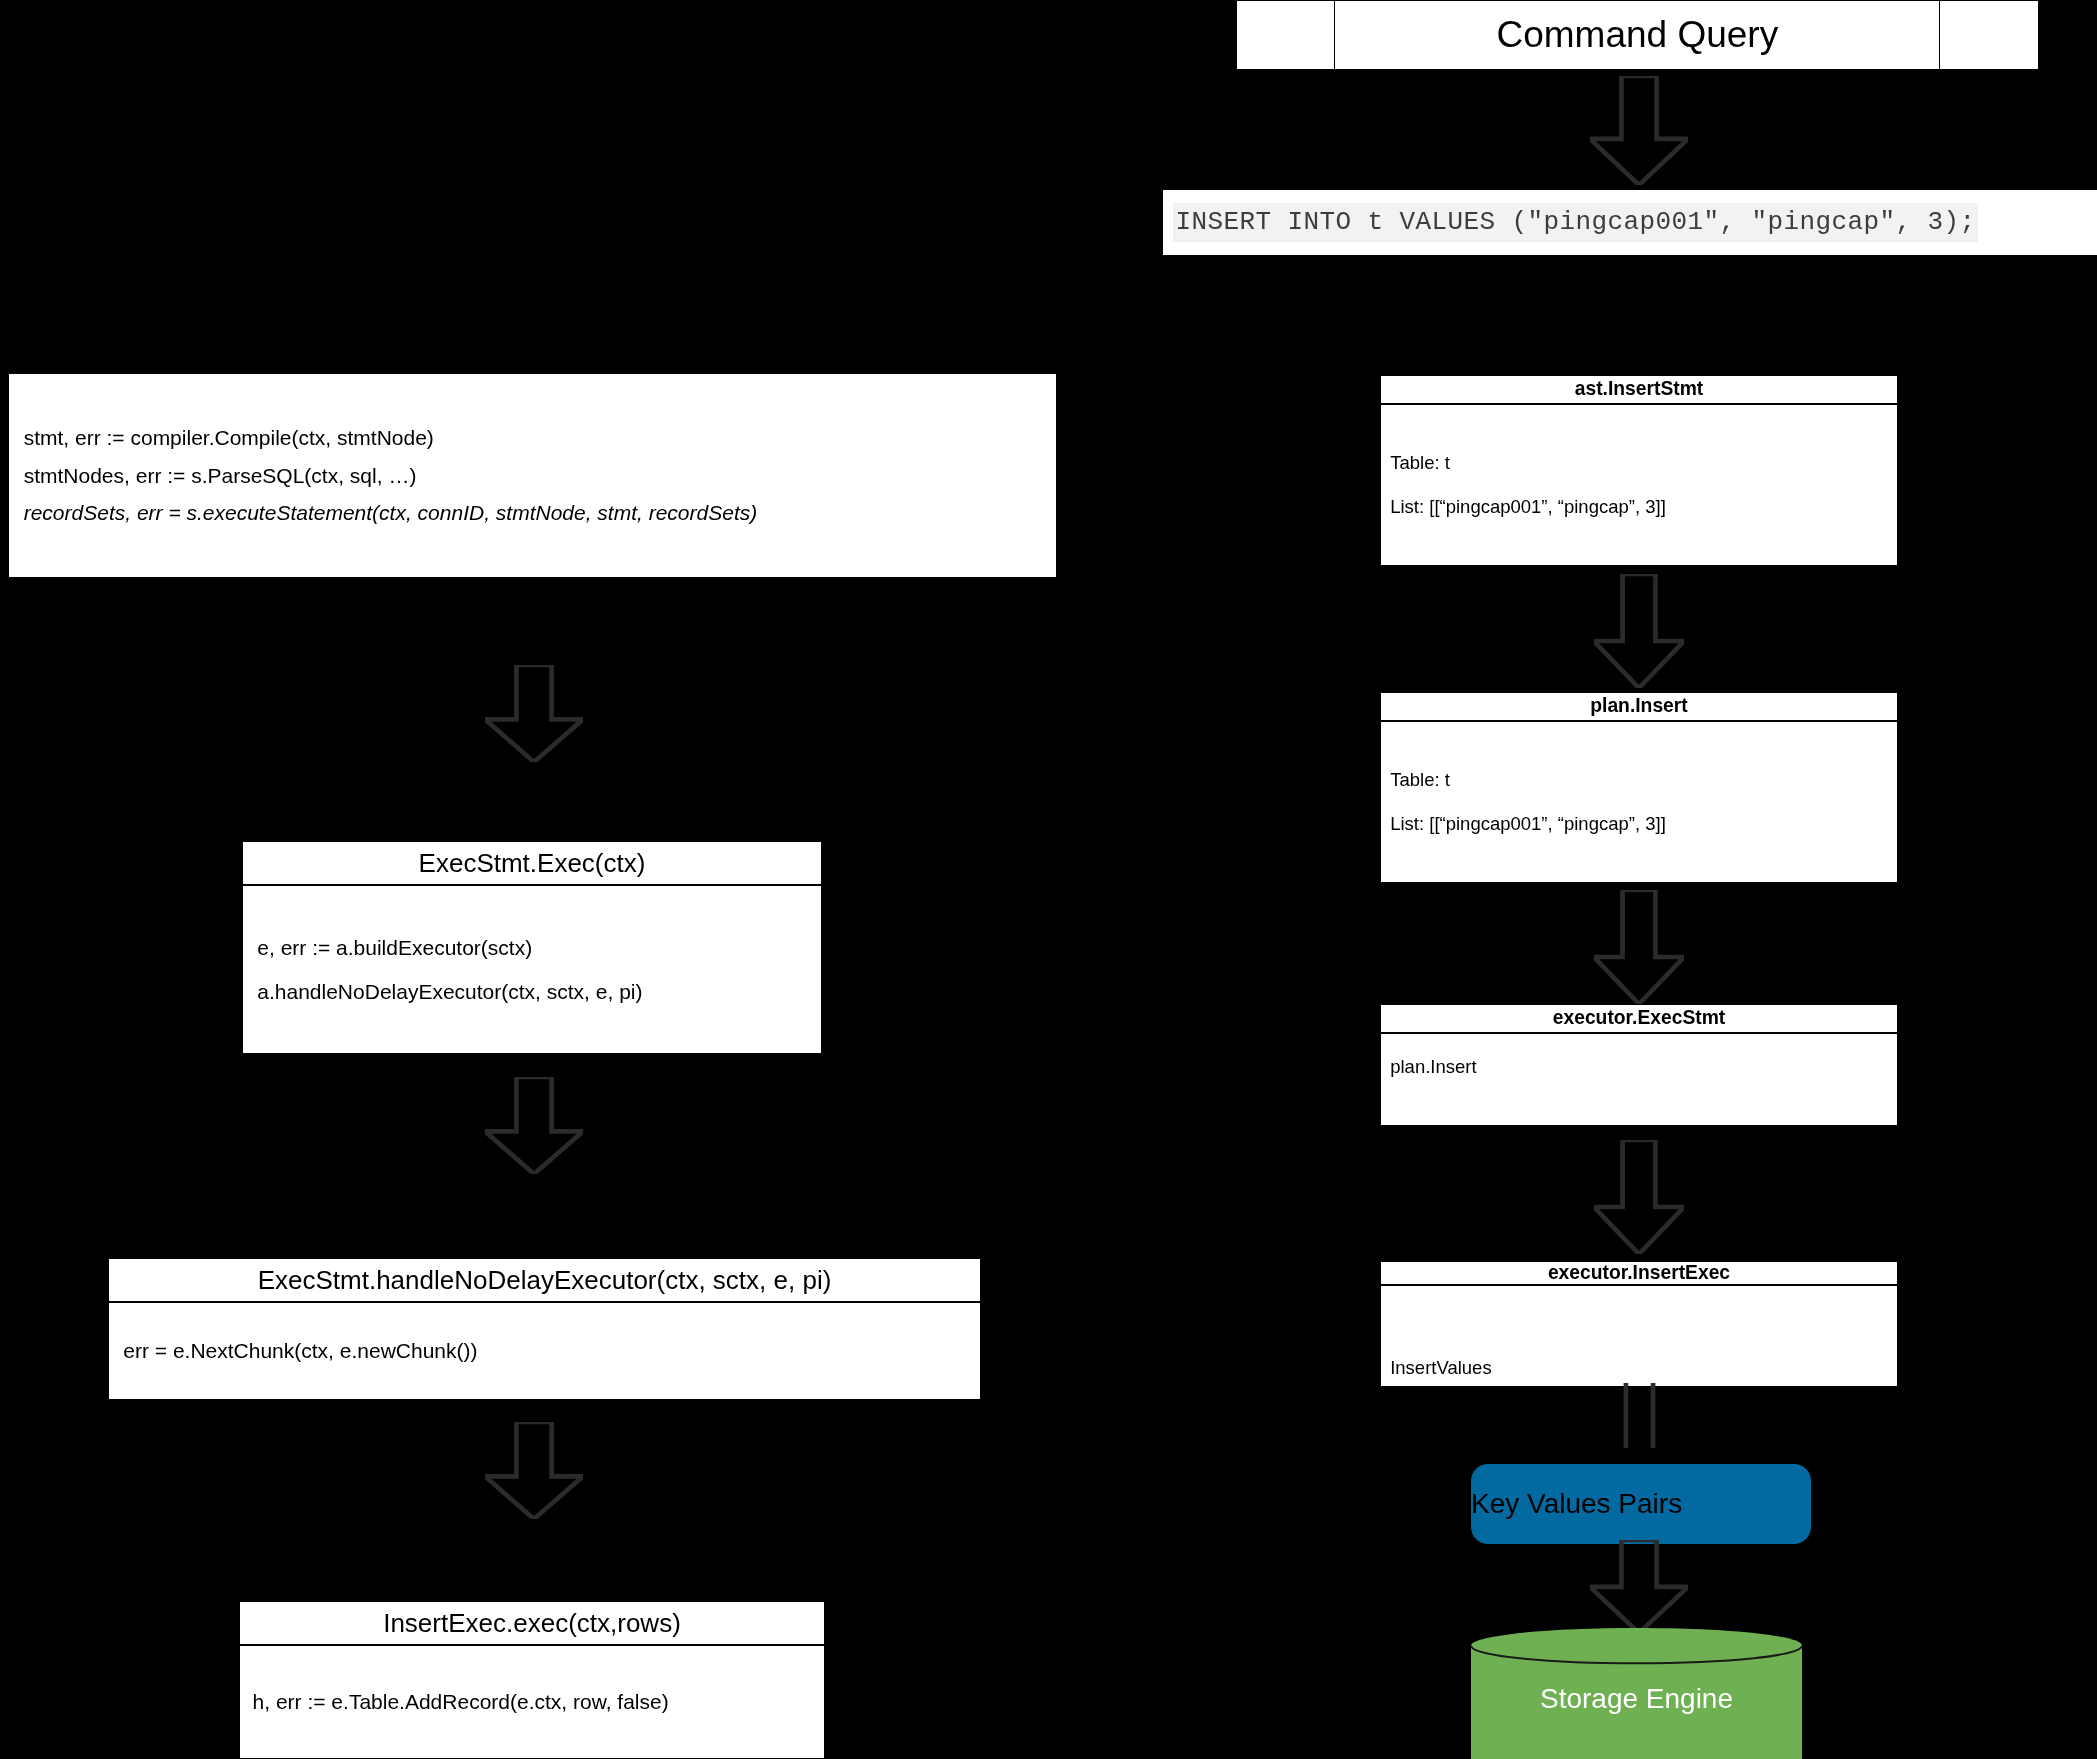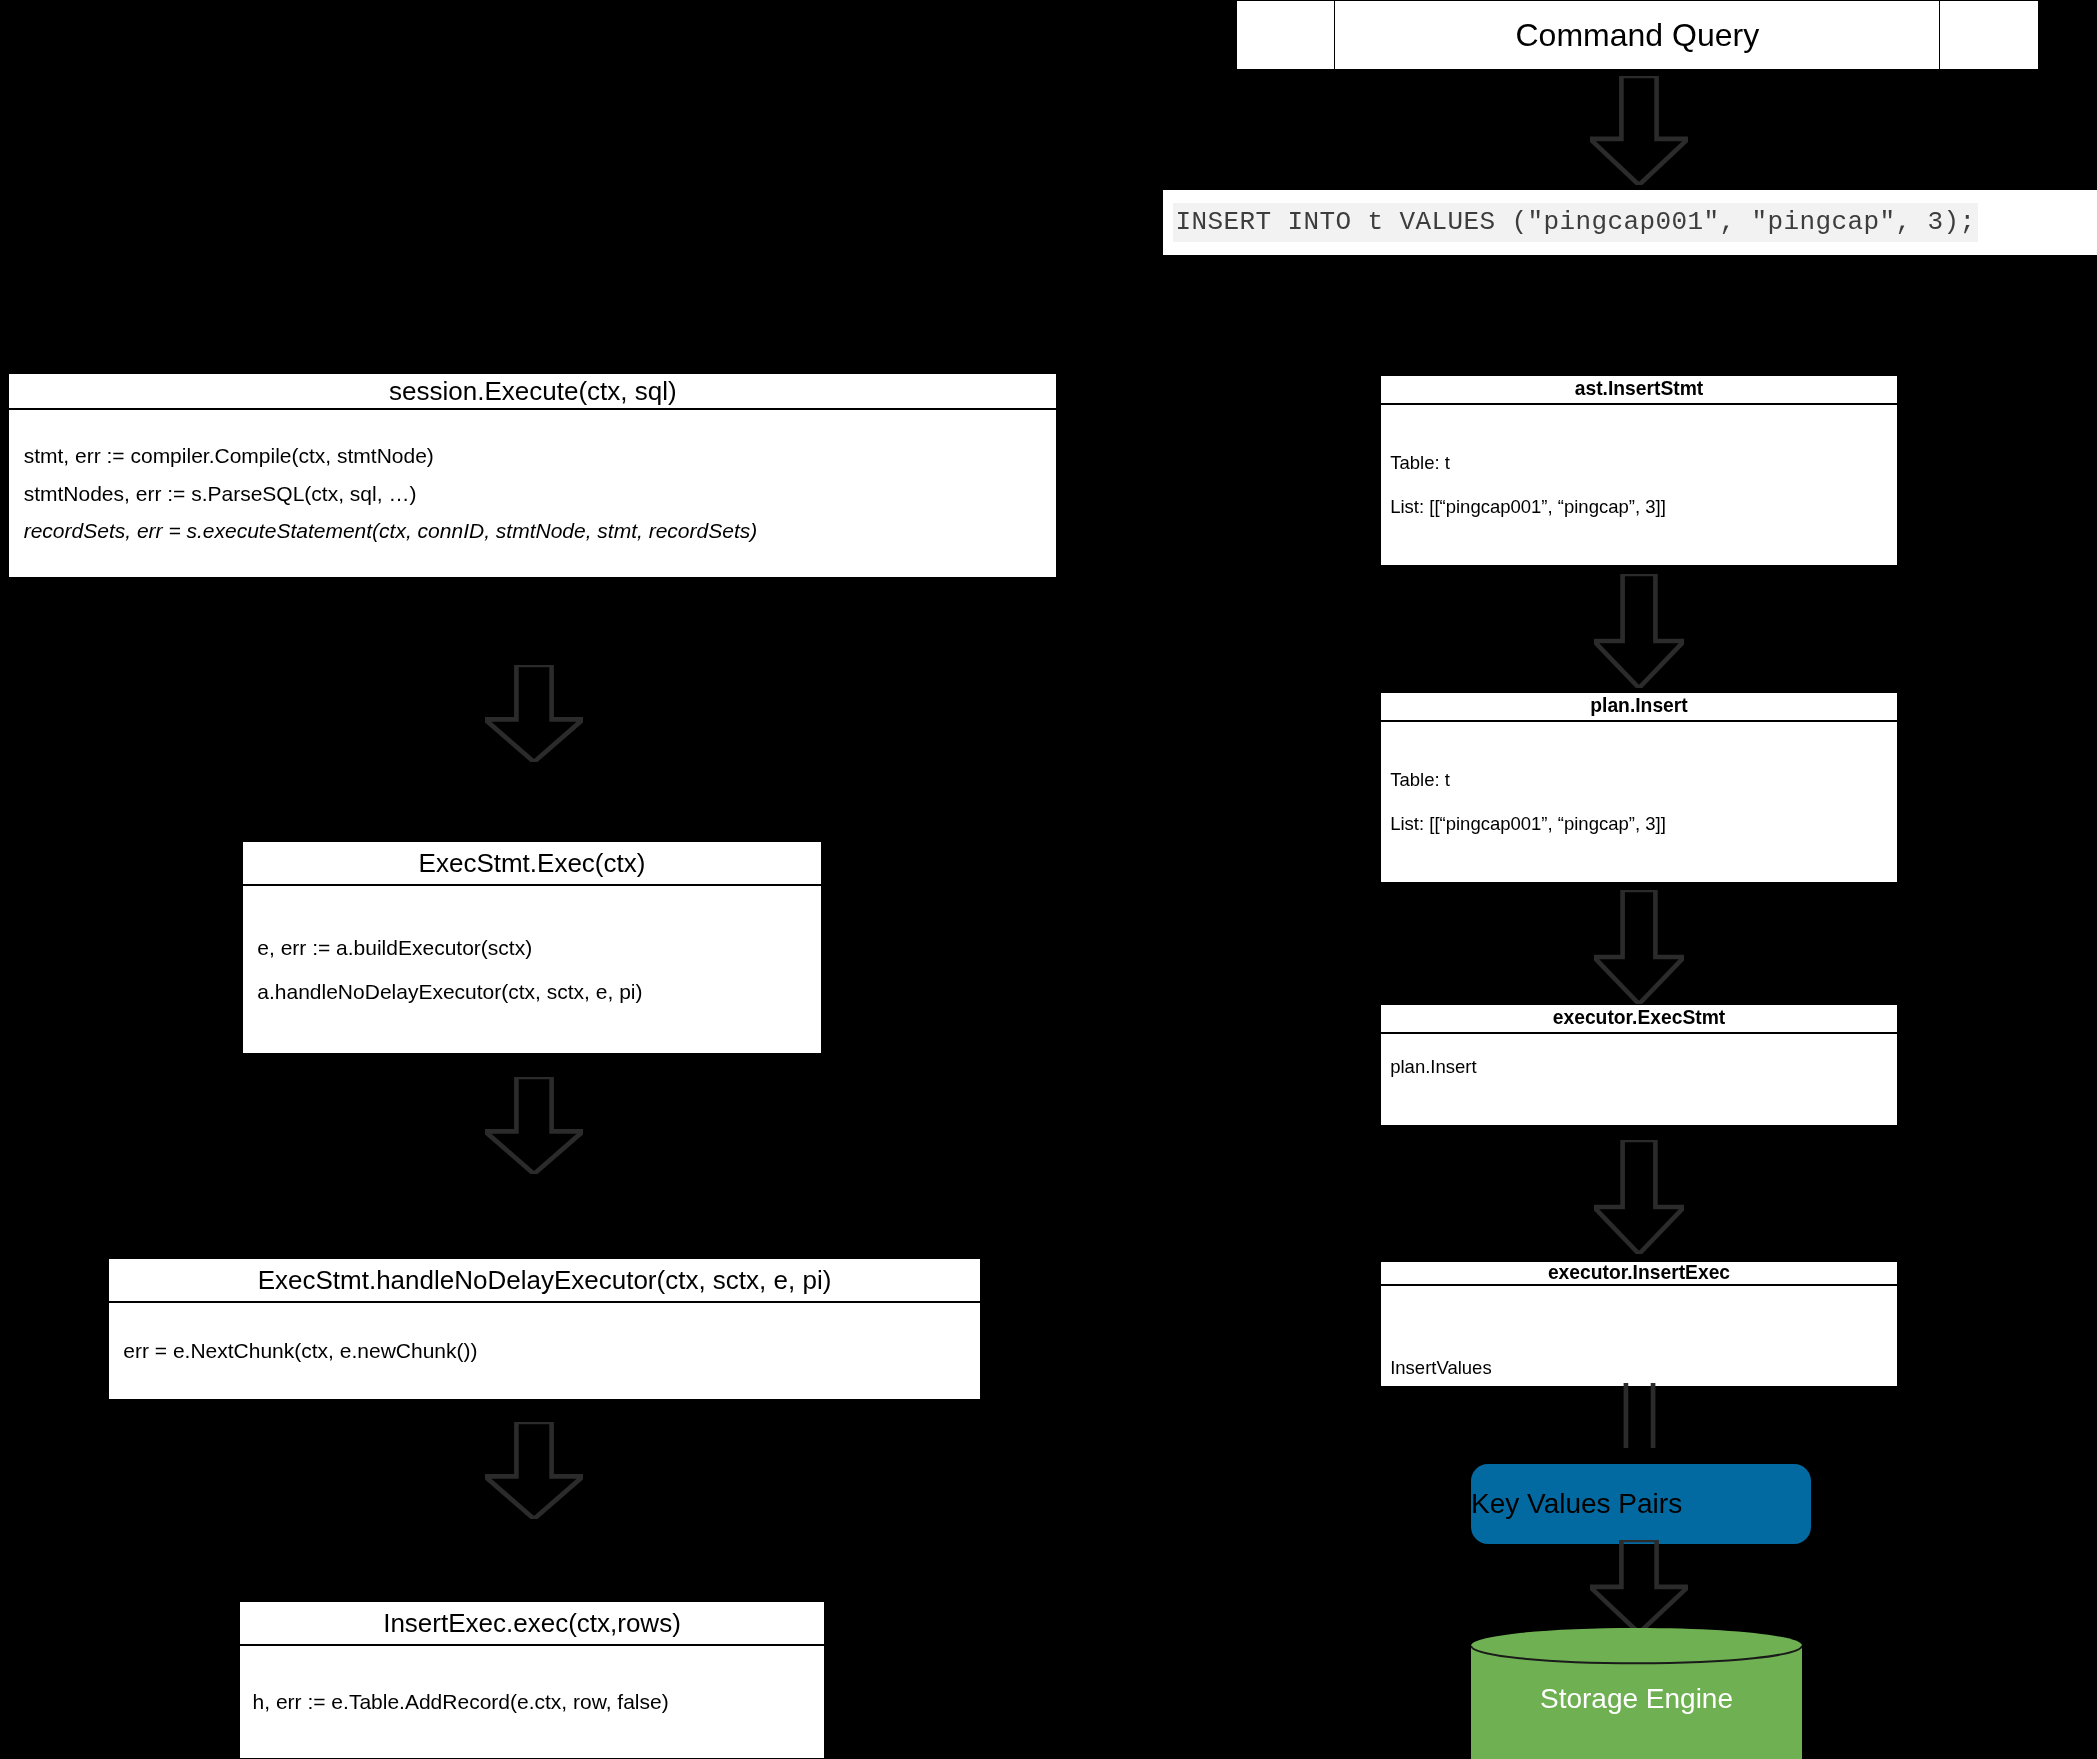--- a/index.html
+++ b/index.html
@@ -65,21 +65,21 @@
     background: #000000;
   }
   .cq-cell {
     background: #ffffff;
     border: 1.7px solid #000000;
     box-sizing: border-box;
     display: flex;
     align-items: center;
     justify-content: center;
     color: #000000;
-    font-size: 32px;
+    font-size: 37px;
   }
 
   
   .sql-box {
     background: #ffffff;
     box-sizing: border-box;
     display: flex;
     align-items: center;
     padding-left: 10px;
     padding-right: 6.7px;
@@ -141,21 +141,20 @@
     <svg viewBox="0 0 234 260" preserveAspectRatio="none">
       <polygon points="75,0 159,0 159,150 234,150 117,260 0,150 75,150" fill="none" stroke="#2b2b2b" stroke-width="11"></polygon>
     </svg>
   </div>
 
   <div class="abs sql-box" style="left:1163px; top:190px; width:953px; height:65px;">
     <div class="sql-code">INSERT INTO t VALUES ("pingcap001", "pingcap", 3);</div>
   </div>
 
   <div class="abs card t-left" style="left:8.4px; top:373px; width:1049px; height:205px;">
-    <div class="card-title" style="height:36px;">session.Execute(ctx, sql)</div>
     <div class="card-body" style="padding:11px 14.3px;">
       <div class="card-line" style="margin:6.7px 0;">stmt, err := compiler.Compile(ctx, stmtNode)</div>
       <div class="card-line" style="margin:6.7px 0;">stmtNodes, err := s.ParseSQL(ctx, sql,  …)</div>
       <div class="card-line" style="margin:6.7px 0;font-style:italic;">recordSets, err = s.executeStatement(ctx, connID, stmtNode, stmt, recordSets)</div>
     </div>
   </div>
 
   <div class="arrow" style="left:485px; top:665px; width:98px; height:97px;">
     <svg viewBox="0 0 234 232" preserveAspectRatio="none">
       <polygon points="75,0 159,0 159,130 234,130 117,232 0,130 75,130" fill="none" stroke="#2b2b2b" stroke-width="11"></polygon>

